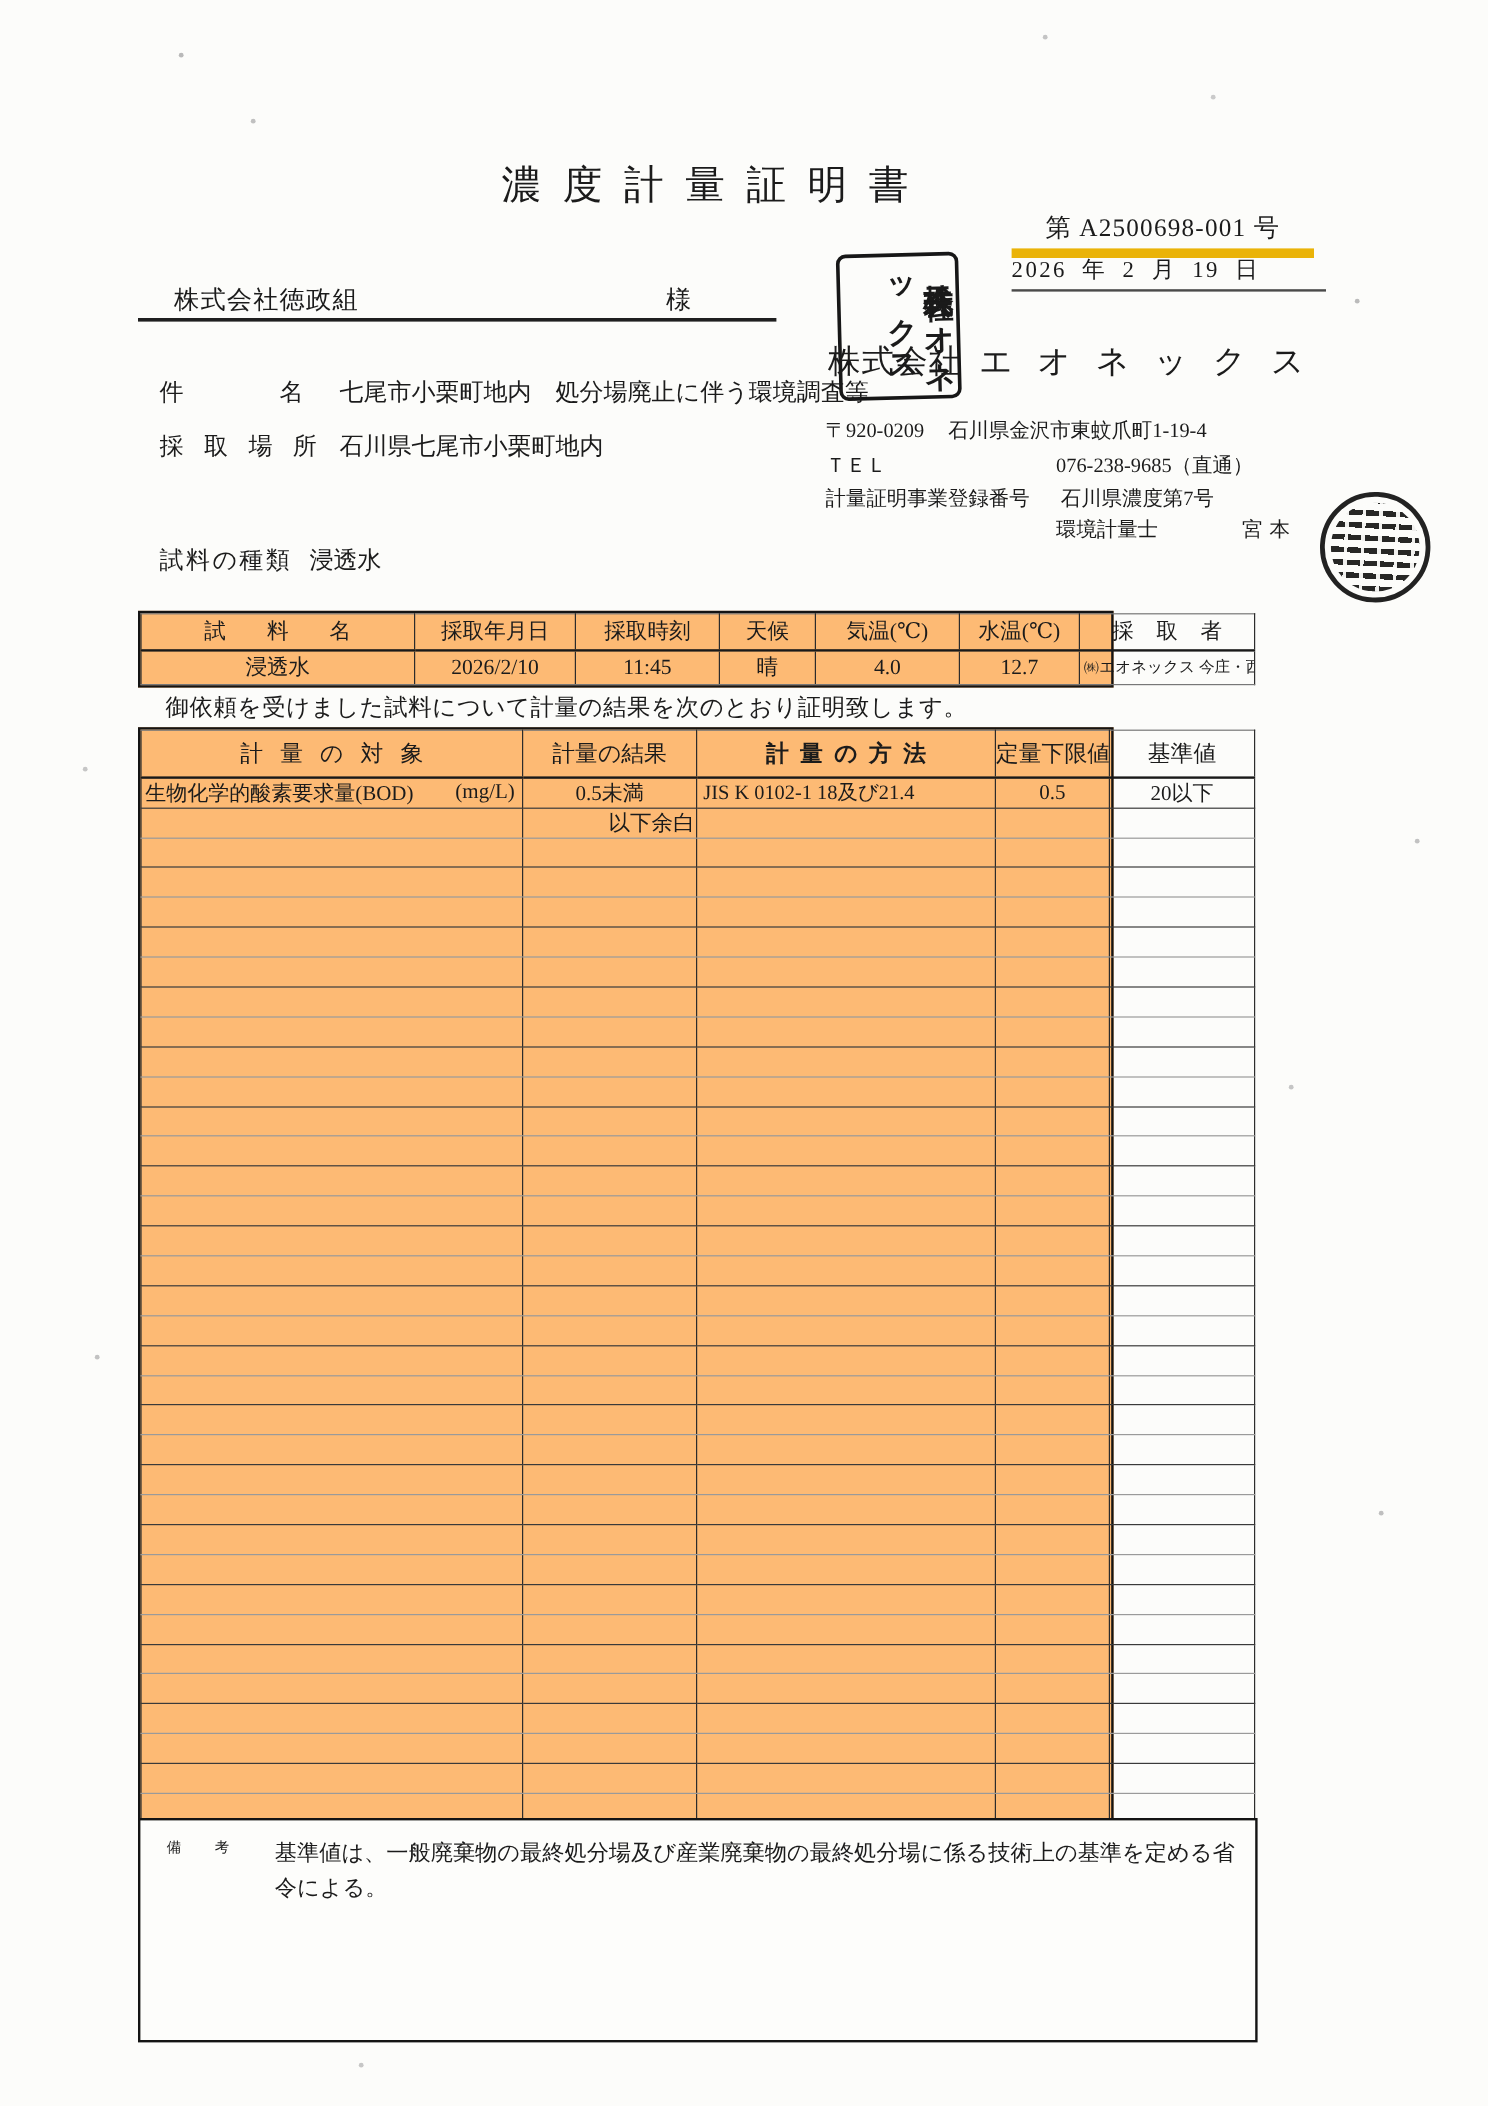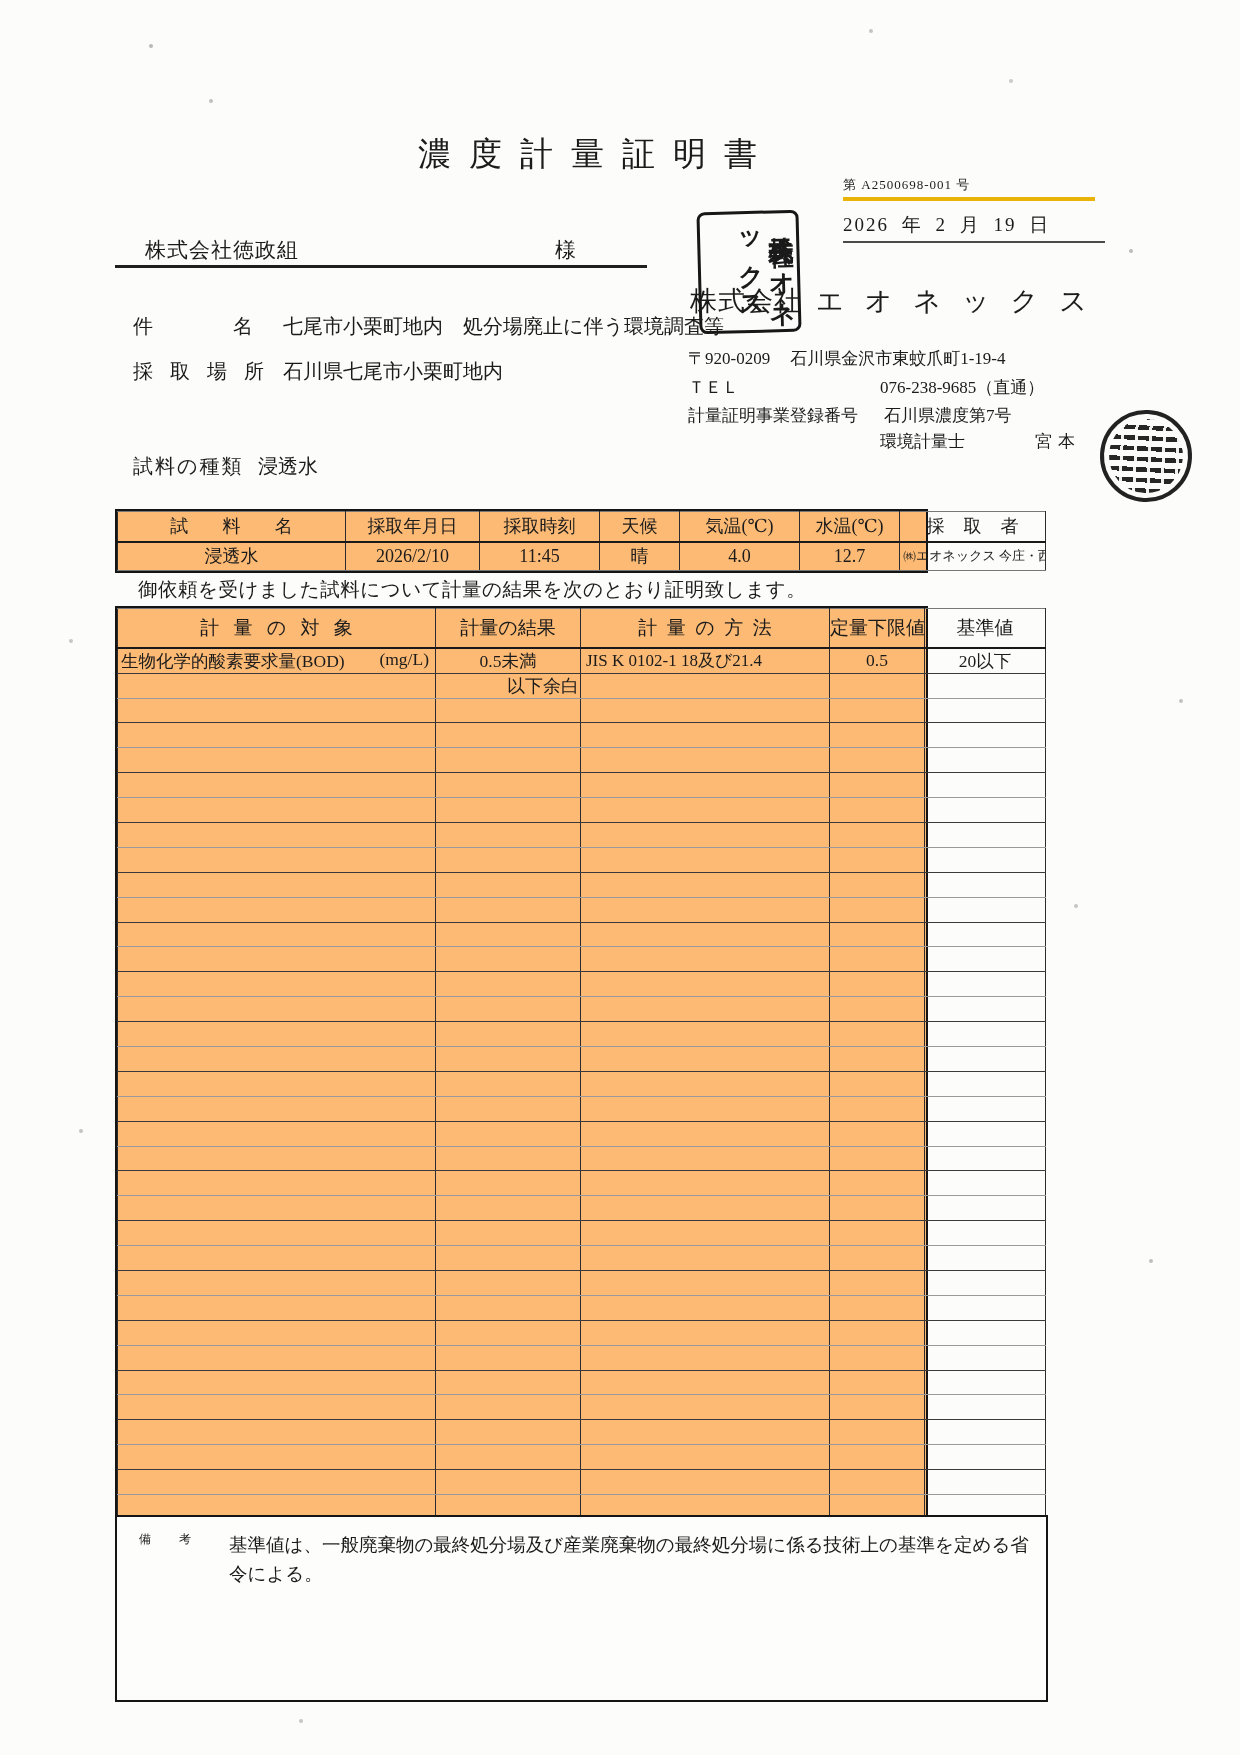--- a/index.html
+++ b/index.html
@@ -4,22 +4,22 @@
 <style>
   * { margin:0; padding:0; box-sizing:border-box; }
   html,body { background:#e8e8e8; }
   #page {
     position:relative; width:1240px; height:1755px; margin:0 auto;
     background:#fcfcfa; color:#1b1b1b; overflow:hidden;
     font-family:"Liberation Serif","DejaVu Serif",serif;
   }
   
   #title { position:absolute; top:132px; left:418px; font-size:33px; letter-spacing:18px; white-space:nowrap; }
-  #doc-number { position:absolute; top:176px; left:843px; width:252px; font-size:13px;
-    letter-spacing:1px; border-bottom:4px solid #eab308; padding-bottom:3px; white-space:nowrap; }
+  #doc-number { position:absolute; top:176px; left:843px; width:252px; font-size:21px;
+    letter-spacing:1px; border-bottom:8px solid #eab308; padding-bottom:3px; white-space:nowrap;text-align:center; }
   #issue-date { position:absolute; top:212px; left:843px; width:262px; font-size:19px;
     letter-spacing:2px; word-spacing:6px; border-bottom:2px solid #4a4a4a; padding-bottom:3px; white-space:nowrap; }
   
   #addressee { position:absolute; top:232px; left:115px; width:532px; height:36px;
     border-bottom:3px solid #1f1f1f; font-size:21px; }
   #addressee .name { position:absolute; left:30px; top:4px; letter-spacing:1px; }
   #addressee .honorific { position:absolute; left:440px; top:4px; }
   
   .company-stamp { position:absolute; left:698px; top:211px; width:102px; height:122px;
     border:3.5px solid #171717; border-radius:8px; writing-mode:vertical-rl; text-orientation:upright;
@@ -70,21 +70,21 @@
   #t2 td { height:24.9px; font-size:17.5px; padding:0; }
   #t2 tr:nth-child(even) td { border-bottom-color:#9a9a9a; }
   #t2 tr:nth-child(odd) td { border-bottom-color:#3a3a3a; }
   .cell-target { text-align:left; }
   .cell-target .tflex { display:flex; justify-content:space-between; padding:0 6px 0 3px; }
   .cell-method { text-align:left; padding-left:5px !important; font-size:17px !important; }
   .cell-blank-note { text-align:right; padding-right:1px !important; font-size:18px !important; }
   .ls-w3 { letter-spacing:1.9em; margin-right:-1.9em; }
   .ls-w2 { letter-spacing:1.05em; margin-right:-1.05em; }
   .ls-w1 { letter-spacing:.75em; margin-right:-.75em; }
-  .ls-w0 { letter-spacing:.5em; margin-right:-.5em; }
+  .ls-w0 { letter-spacing:.5em; margin-right:-.5em;font-weight:bold; }
   
   #statement { position:absolute; top:576px; left:138px; font-size:19.5px; letter-spacing:.5px; white-space:nowrap; }
   
   #remarks { position:absolute; left:115px; top:1515px; width:933px; height:187px;
     border:2.8px solid #141414; background:#fdfdfb; padding:12px 10px 0 20px; }
   #remarks .r-label { position:absolute; left:22px; top:14px; font-size:12px; letter-spacing:28px; white-space:nowrap; }
   #remarks .r-text { position:absolute; left:112px; top:14px; width:800px; font-size:18.5px; line-height:1.55; }
   
   #specks { position:absolute; left:0; top:0; width:2px; height:2px; background:transparent; border-radius:50%;
     box-shadow: 150px 45px 0 1px #b9b9b9, 870px 30px 0 1px #c4c4c4, 210px 100px 0 1px #c0c0c0,

